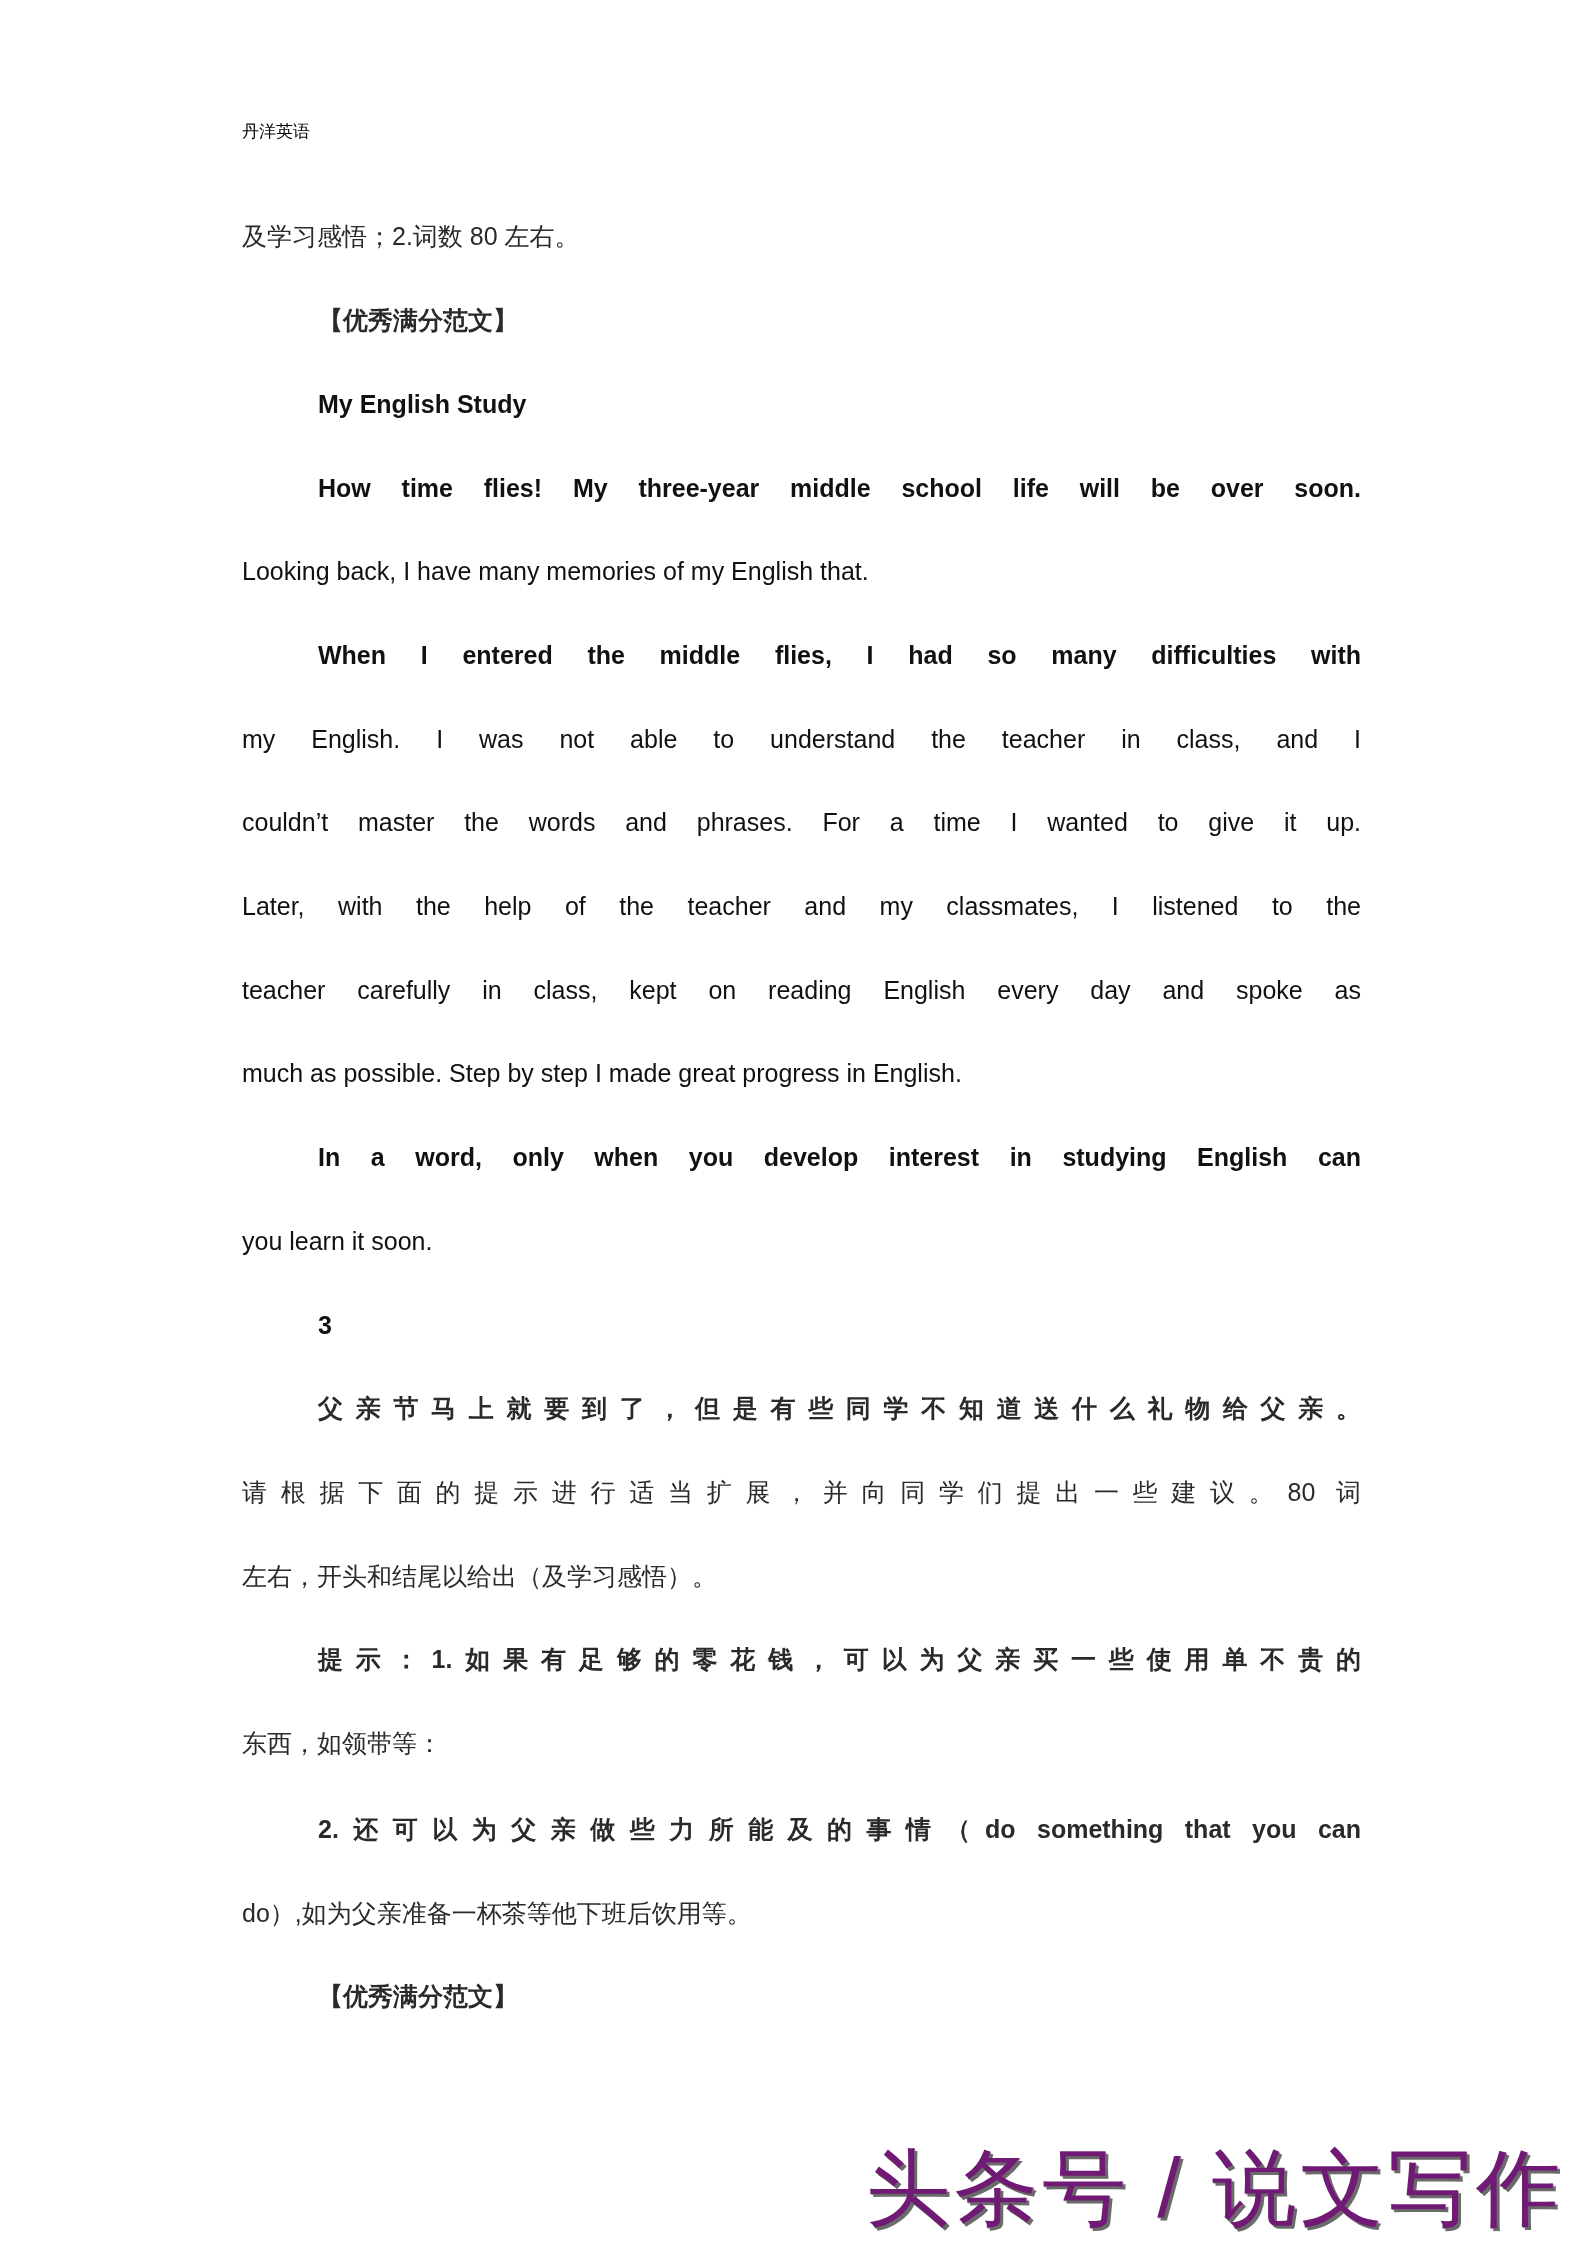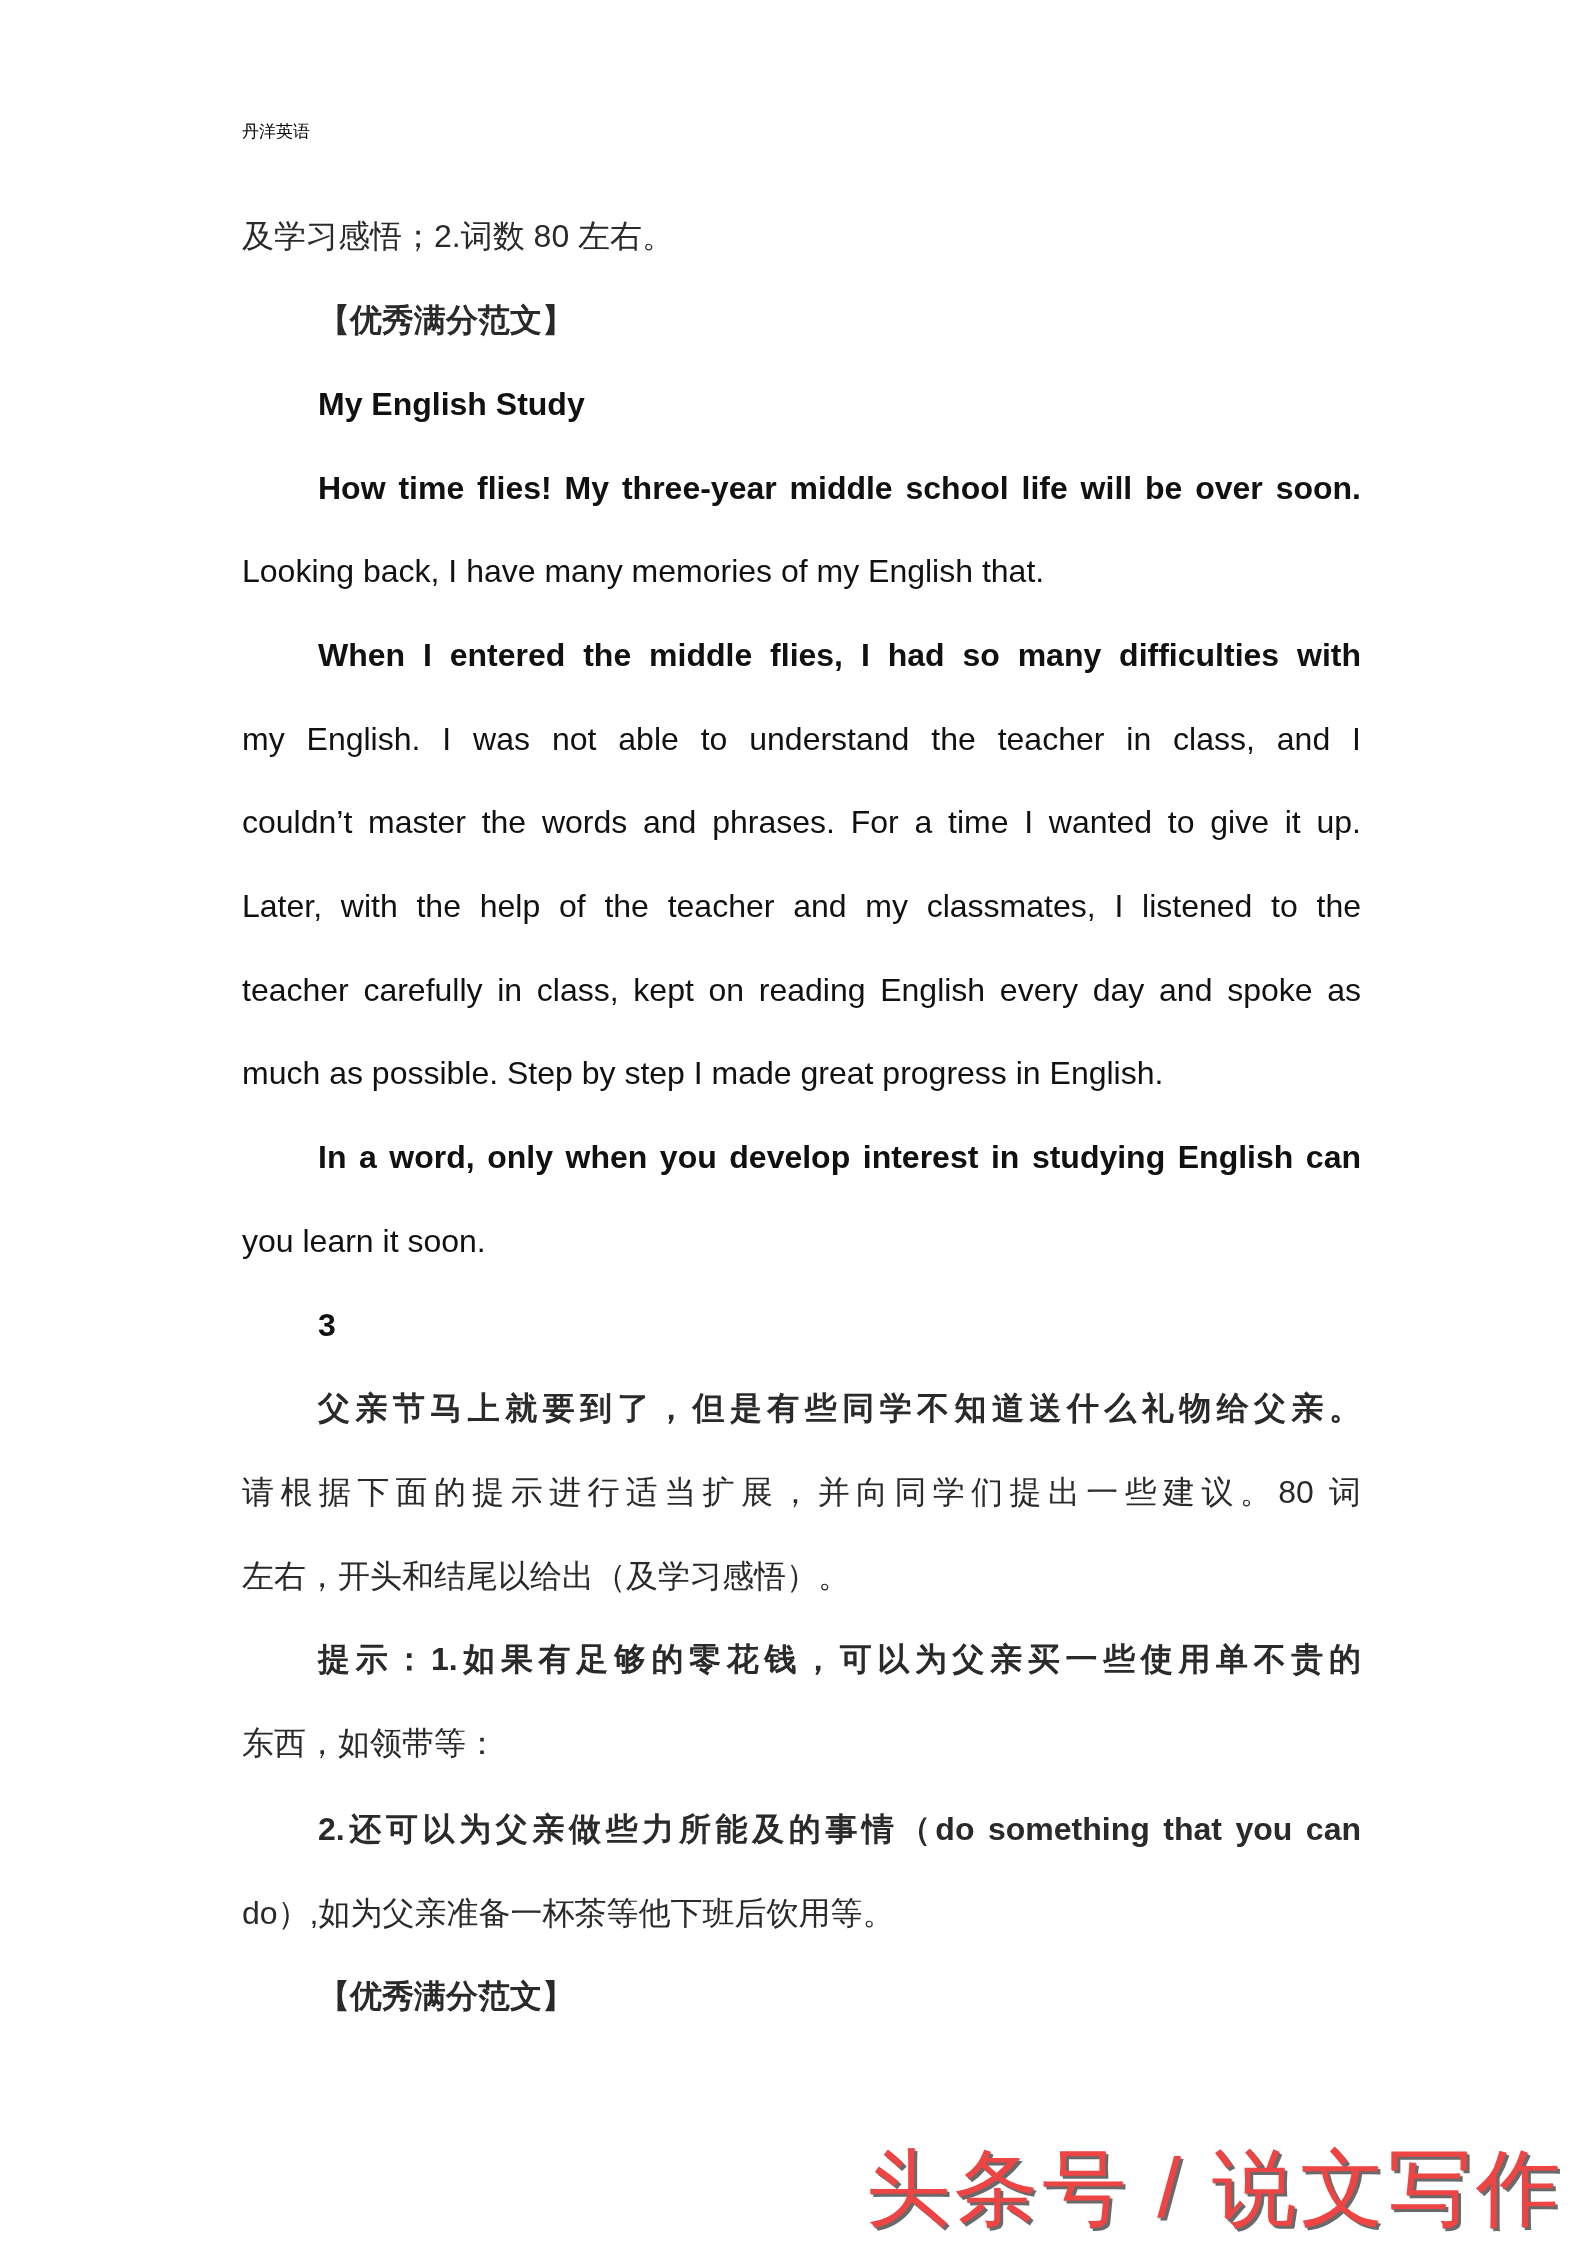--- a/index.html
+++ b/index.html
@@ -1,23 +1,23 @@
 <!DOCTYPE html>
 <html><head>
 <meta charset="utf-8">
 <style>
   html, body { margin:0; padding:0; background:#ffffff; }
   body { width:1587px; height:2245px; position:relative; overflow:hidden;
          font-family:"Liberation Sans","DejaVu Sans",sans-serif; color:#111; }
   .header { position:absolute; left:242px; top:120px; font-size:17px; color:#000000; }
-  .line { position:absolute; left:242px; width:1119px; font-size:32px; line-height:36px; white-space:nowrap; }
+  .line { position:absolute; left:242px; width:1119px; font-size:25px; line-height:36px; white-space:nowrap; }
   .indent { left:318px; width:1043px;font-weight:bold; }
   .justify { text-align:justify; text-align-last:justify; white-space:normal; }
   .zh { color:#2a2a2a; }
-  .watermark { position:absolute; left:866px; top:2132px; font-size:84px; color:#ef4444;
+  .watermark { position:absolute; left:866px; top:2132px; font-size:84px; color:#701a75;
                letter-spacing:4px; white-space:nowrap;
                text-shadow: 3px 3px 0 #6a6a6a, 1px 1px 0 #9a9a9a; }
 </style>
 </head>
 <body>
 
 <div class="header">丹洋英语</div>
 
 <div class="line zh" style="top:218px">及学习感悟；2.词数 80 左右。</div>
 <div class="line indent zh" style="top:302px">【优秀满分范文】</div>

